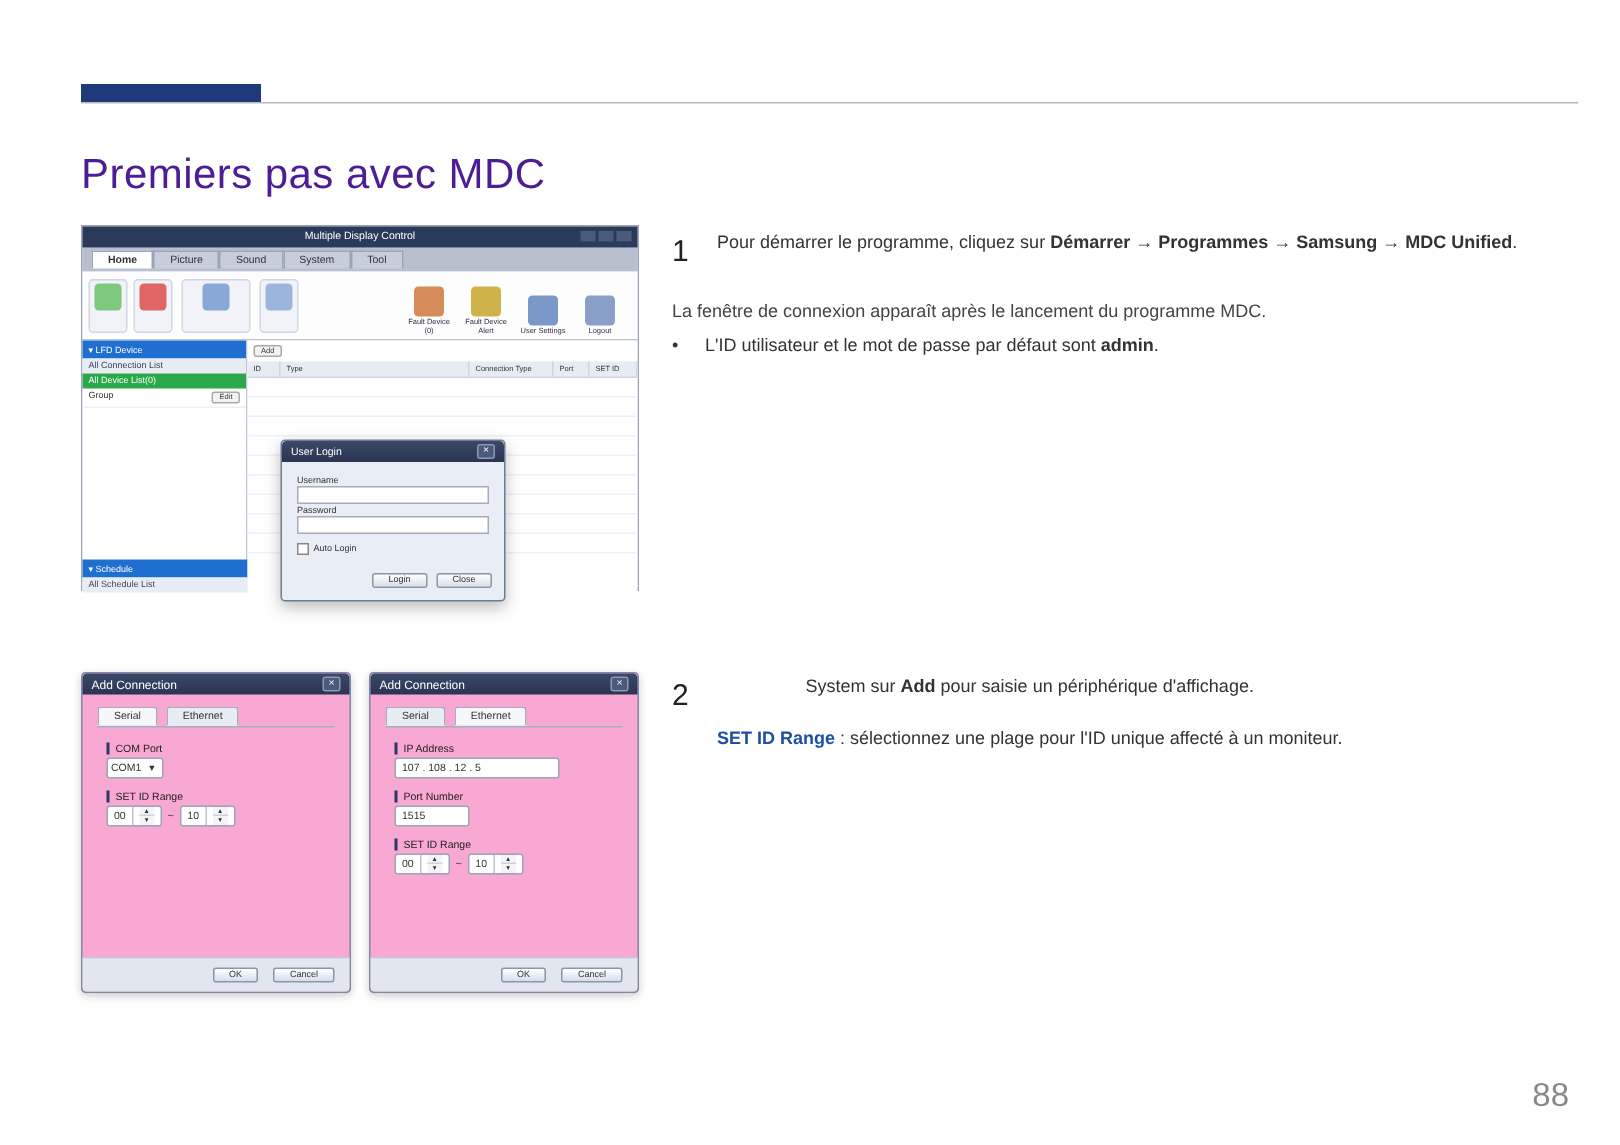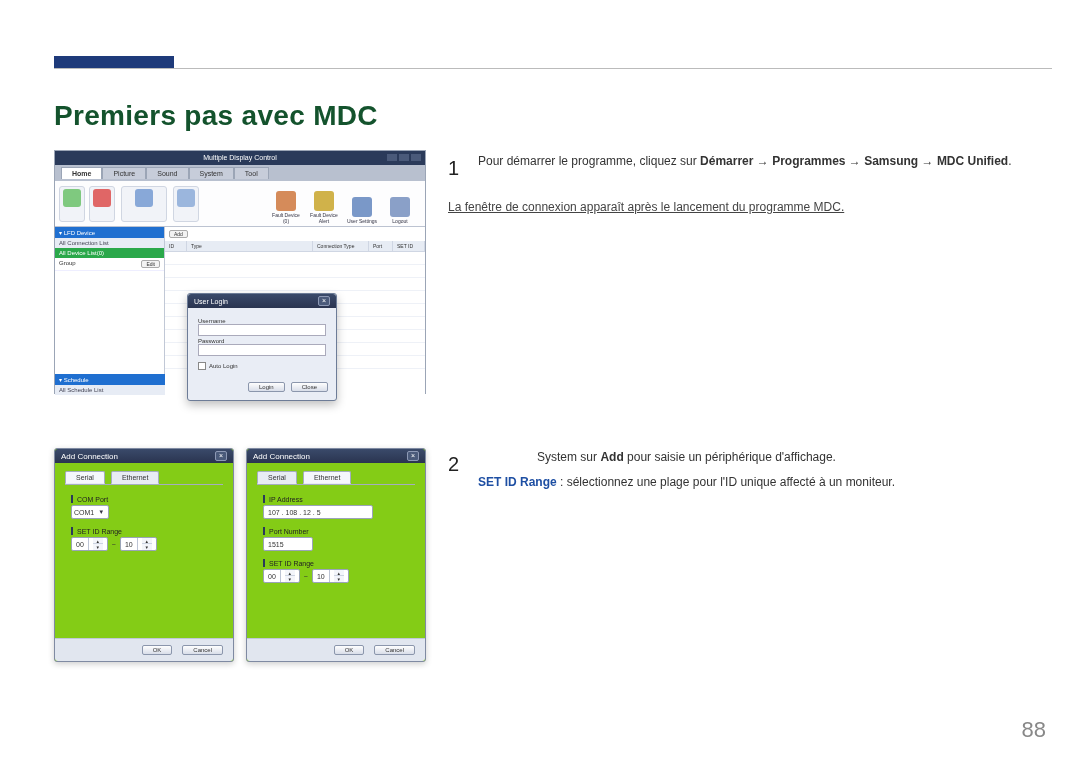--- a/index.html
+++ b/index.html
@@ -20,22 +20,22 @@
   .rule-accent {
     position: absolute;
     left: 54px; top: 56px;
     width: 120px; height: 12px;
     background: #1e3a7a;
   }
   .page-title {
     position: absolute;
     left: 54px; top: 100px;
     font-size: 28px;
-    font-weight: 700;
-    color: #14532d;
+    font-weight: 400;
+    color: #4c1d95;
     letter-spacing: .3px;
   }
   .fig1 {
     position: absolute;
     left: 54px; top: 150px;
     width: 372px; height: 244px;
     background: #e4e7ee;
     border: 1px solid #9ba5b6;
   }
   .mdc-titlebar {
@@ -89,21 +89,21 @@
   .dlg-inp{width:100%;height:12px;border:1px solid #aab;background:#fff;}
   .dlg-chk{display:flex;gap:3px;align-items:center;font-size:6px;margin-top:6px;}
   .dlg-chk .box{width:8px;height:8px;border:1px solid #888;background:#fff;}
   .dlg-foot{display:flex;justify-content:flex-end;gap:6px;padding:4px 8px 8px;}
   .dlg-btn{font-size:6px;border:1px solid #8b96ac;background:linear-gradient(#fefefe,#d9dee9);padding:1px 10px;border-radius:2px;}
   
   .fig2, .fig3 {
     position: absolute;
     top: 448px;
     width: 180px;
-    background: #84cc16;
+    background: #f9a8d4;
     border: 1px solid #7f8aa2;
     border-radius: 3px;
     font-size: 8px;
     box-shadow: 0 2px 6px rgba(0,0,0,.2);
   }
   .fig2 { left: 54px; height: 214px; }
   .fig3 { left: 246px; height: 214px; }
   .ac-tabs{display:flex;gap:6px;padding:8px 10px 0;font-size:7px;}
   .ac-tab{padding:2px 10px;border:1px solid #a4adc0;border-bottom:1px solid #e8ecf3;background:#e8ecf3;border-radius:2px 2px 0 0;}
   .ac-tab.active{background:#f5f7fb;}
@@ -353,30 +353,33 @@
 
 <div class="col-right blk1">
   <div class="step">
     <div class="step-num">1</div>
     <div class="step-body">
       <p>
         <span>Pour démarrer le programme, cliquez sur </span><span class="b">Démarrer</span><span> → </span><span class="b">Programmes</span><span> → </span><span class="b">Samsung</span><span> → </span><span class="b">MDC Unified</span><span>.</span>
       </p>
     </div>
   </div>
-  <p class="sub" style="margin-top:14px;text-decoration:underline;">La fenêtre de connexion apparaît après le lancement du programme MDC.</p>
+  <p class="sub" style="margin-top:14px;">La fenêtre de connexion apparaît après le lancement du programme MDC.</p>
+  <p class="bul" style="margin-top:4px;padding-left:22px;">
+    <span>L'ID utilisateur et le mot de passe par défaut sont </span><span class="b">admin</span><span>.</span>
+  </p>
 </div>
 
 <div class="col-right blk2">
   <div class="step">
     <div class="step-num">2</div>
     <div class="step-body">
       <p>
         <span>System sur </span><span class="b">Add</span><span> pour saisie un périphérique d'affichage.</span>
       </p>
-      <p style="margin-top:6px;">
+      <p style="margin-top:16px;">
         <span class="blue">SET ID Range</span><span> : sélectionnez une plage pour l'ID unique affecté à un moniteur.</span>
       </p>
     </div>
   </div>
 </div>
 
 <div class="pagenum">88</div>
 
 </body></html>

